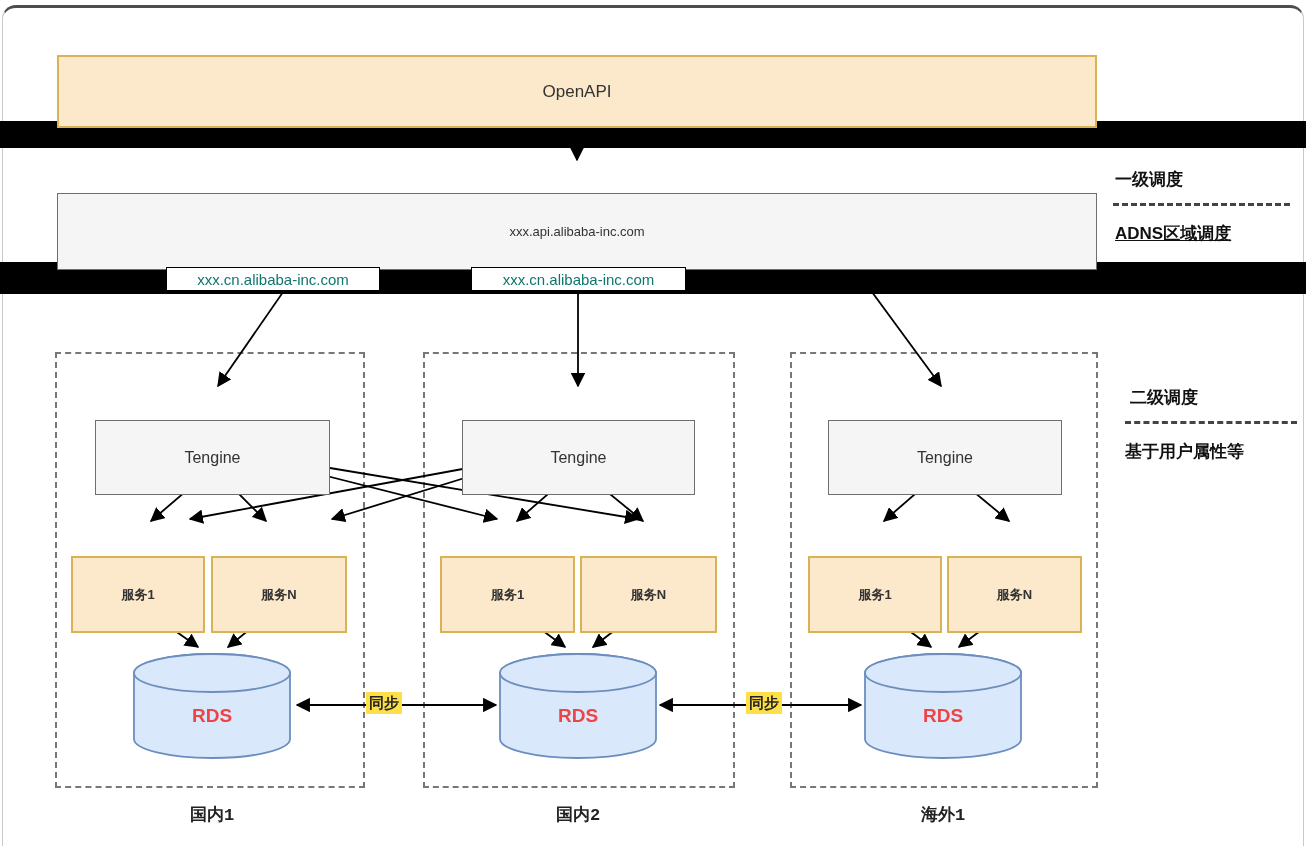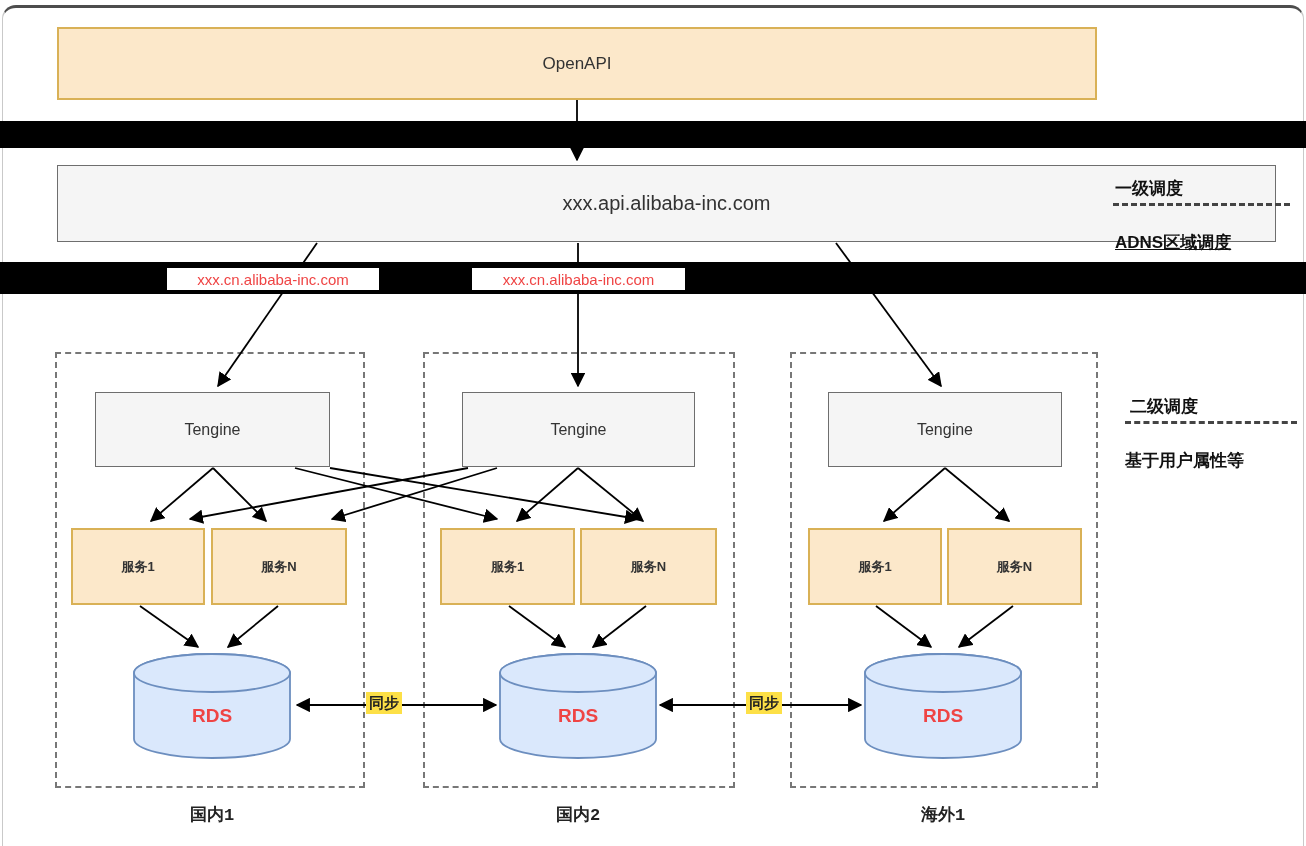--- a/index.html
+++ b/index.html
@@ -9,31 +9,31 @@
   }
   .frame{
     position:absolute;top:5px;left:2px;right:2px;bottom:-20px;
     border-top:3px solid #4d4d4d;border-left:1px solid #c9c9c9;border-right:1px solid #c9c9c9;
     border-radius:14px 14px 0 0;pointer-events:none;z-index:0;
   }
   .abs{position:absolute;box-sizing:border-box;}
   .bar{background:#000;z-index:1;}
   .node{
     display:flex;align-items:center;justify-content:center;
-    text-align:center;z-index:3;color:#333;
+    text-align:center;z-index:3;color:#333;margin-top:28px;
   }
   .orange{background:#fce8ca;border:2px solid #d9b156;}
   .gray{background:#f5f5f5;border:2px solid #6e6e6e;}
   .chip{
-    background:#fff;border:1px solid #000;z-index:3;color:#ef4444;
+    background:#fff;border:1px solid #000;z-index:3;color:#0f766e;
     display:flex;align-items:center;justify-content:center;font-size:15px;
   }
   .regionbox{border:2px dashed #777;z-index:1;background:transparent;}
   .lbl{z-index:3;display:flex;align-items:center;justify-content:center;text-align:center;}
-  .ann{font-size:17px;font-weight:bold;color:#111;z-index:3;position:absolute;margin-top:9px;}
+  .ann{font-size:17px;font-weight:bold;color:#111;z-index:3;position:absolute;}
   .dashsep{border-top:3px dashed #444;z-index:3;}
   svg.connectors{position:absolute;top:0;left:0;z-index:2;}
   .synclbl{
     background:#fde047;padding:0 3px;font-size:15px;font-weight:bold;color:#222;
     z-index:3;display:flex;align-items:center;justify-content:center;
   }
   .svc{font-size:13px;font-weight:bold;}
   .rdstxt{font-size:19px;font-weight:bold;color:#ef4444;}
   .regname{font-size:17px;font-weight:bold;color:#222;font-family:Liberation Mono, monospace;}
 </style>
@@ -86,21 +86,21 @@
       <ellipse cx="578" cy="673" rx="78" ry="19"></ellipse>
       <path d="M865,673 a78,19 0 0,1 156,0 v66 a78,19 0 0,1 -156,0 z"></path>
       <ellipse cx="943" cy="673" rx="78" ry="19"></ellipse>
     </g>
   </svg>
 
   <div class="abs node orange" style="left:57px;top:27px;width:1040px;height:73px;font-size:17px;">
     <span>OpenAPI</span>
   </div>
 
-  <div class="abs node gray" style="left:57px;top:165px;width:1219px;height:77px;font-size:20px;border-width:1.5px;">
+  <div class="abs node gray" style="left:57px;top:165px;width:1040px;height:77px;font-size:13px;border-width:1.5px;">
     <span>xxx.api.alibaba-inc.com</span>
   </div>
 
   <div class="ann" style="left:1115px;top:168px;">一级调度</div>
   <div class="abs dashsep" style="left:1113px;top:203px;width:177px;"></div>
   <div class="ann" style="left:1115px;top:222px;text-decoration:underline;">ADNS区域调度</div>
 
   <div class="abs chip" style="left:166px;top:267px;width:214px;height:24px;">
     <span>xxx.cn.alibaba-inc.com</span>
   </div>

